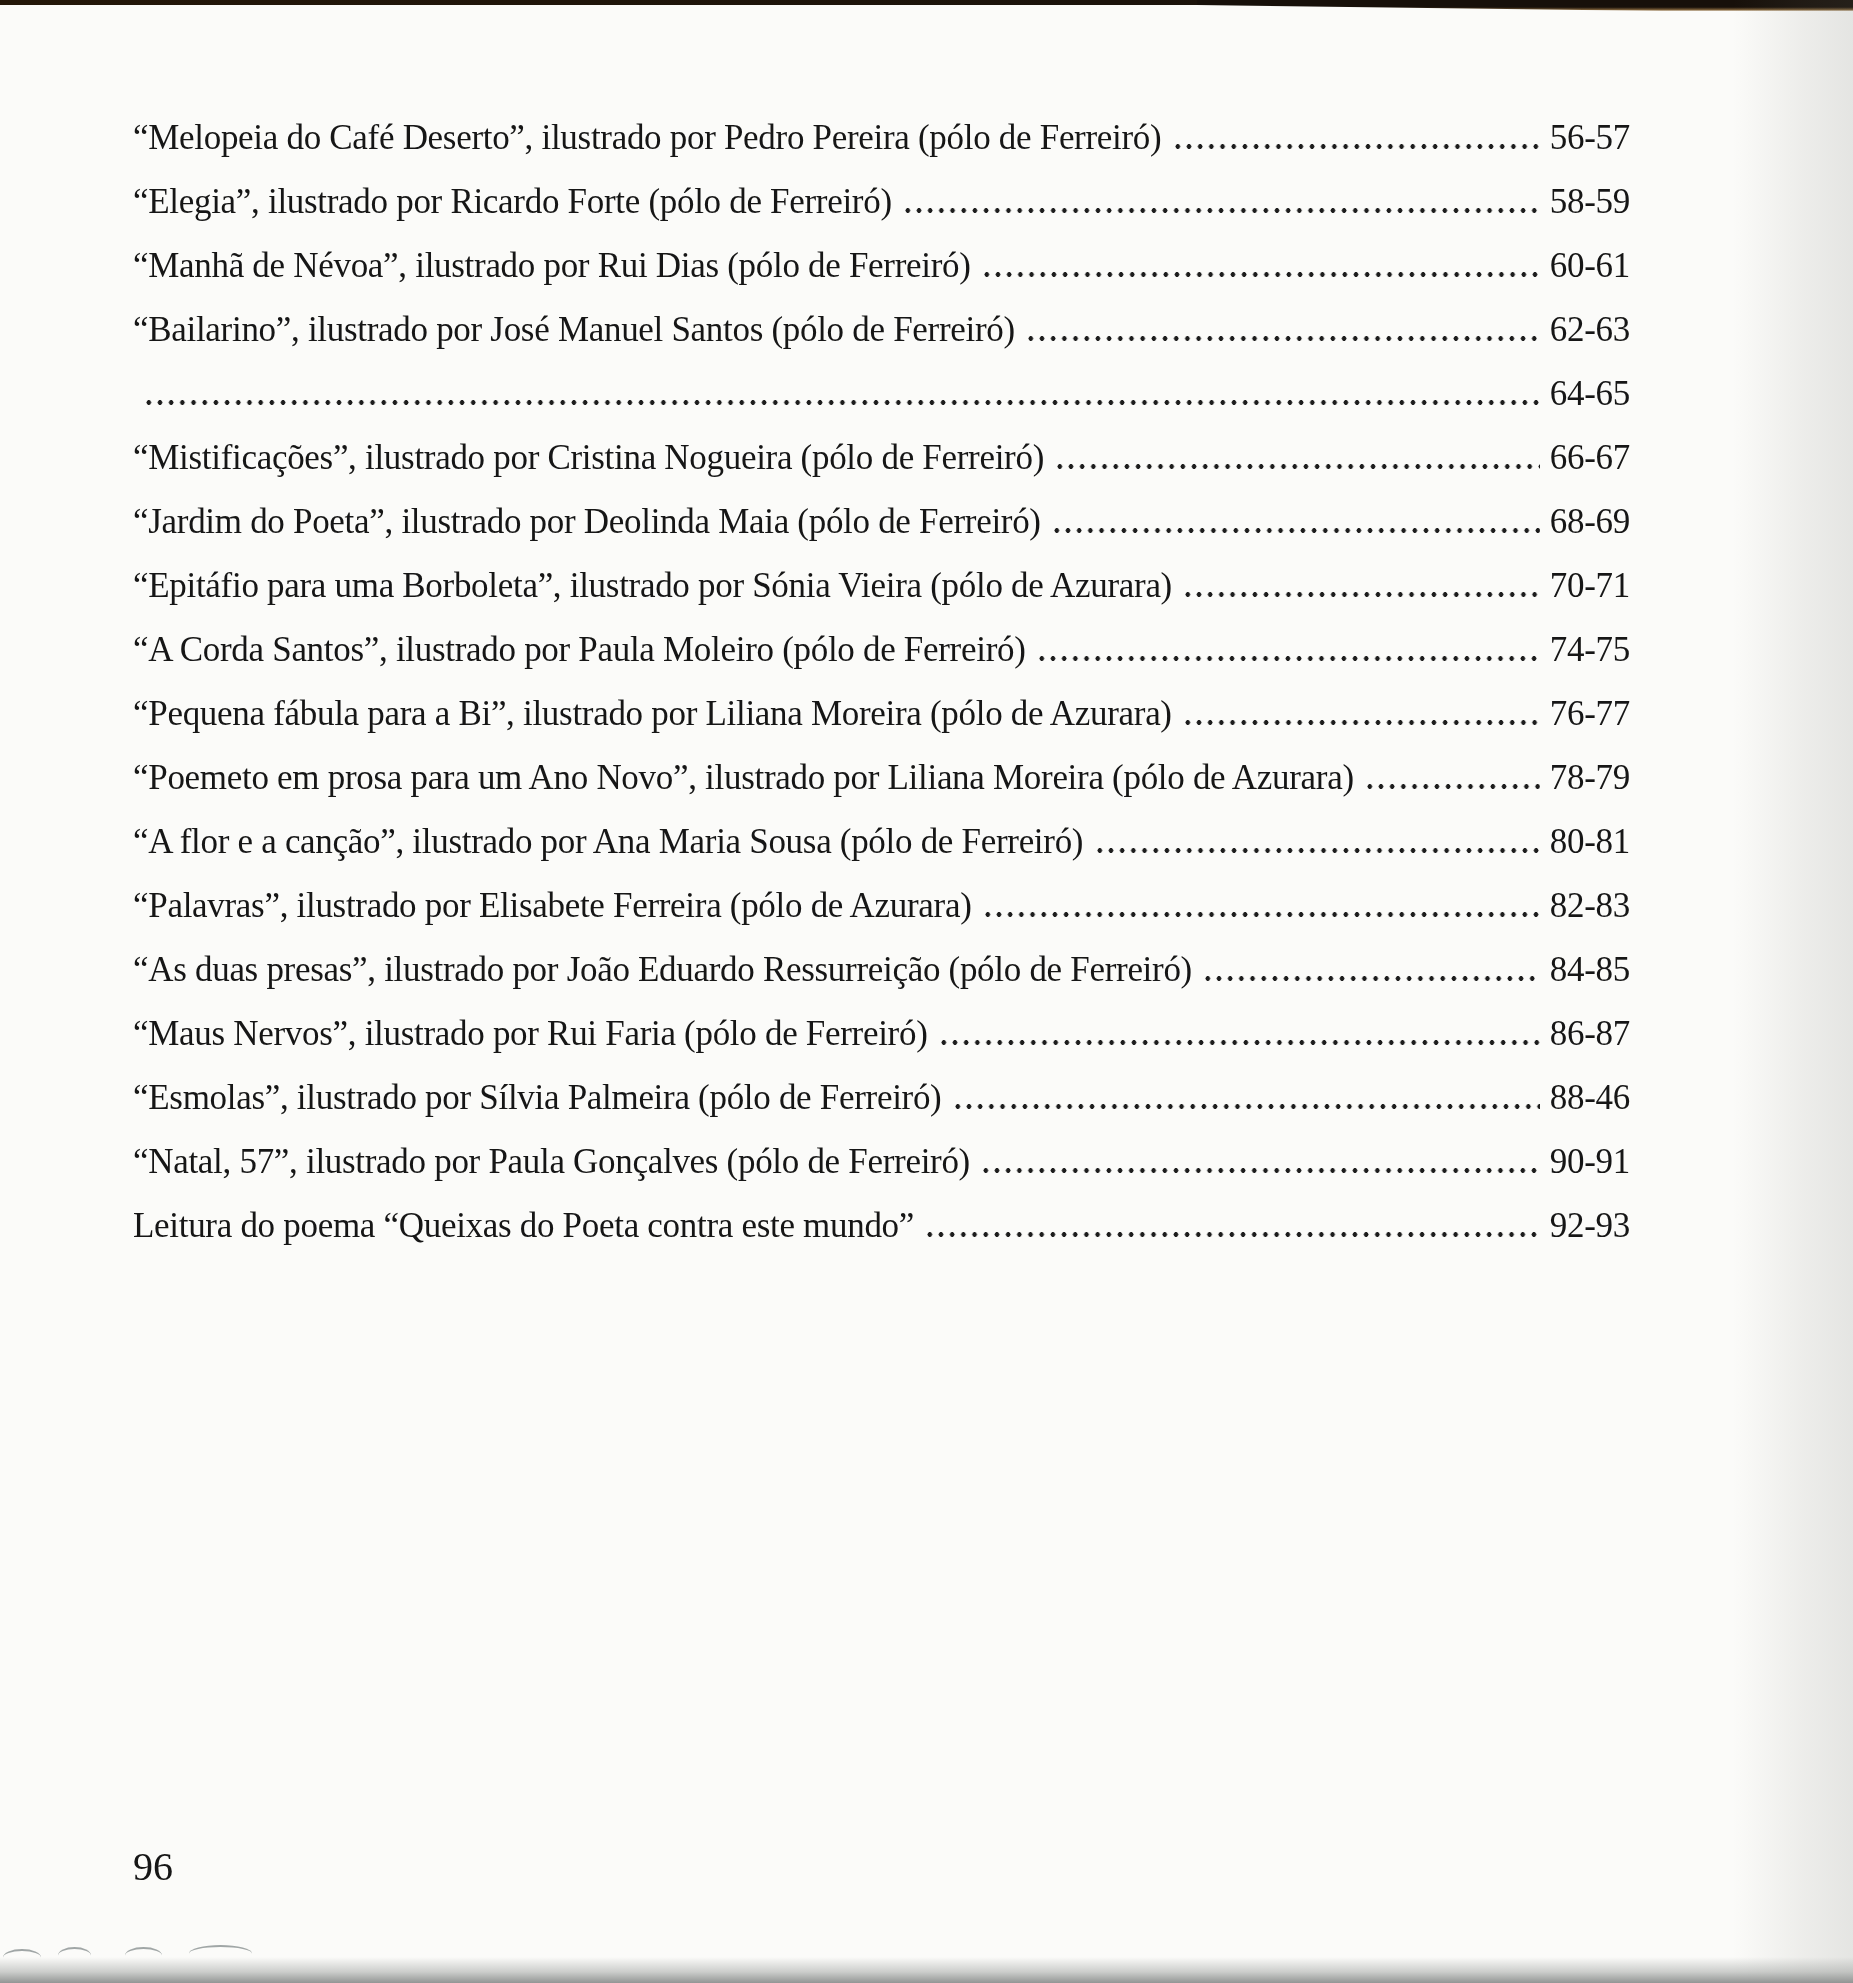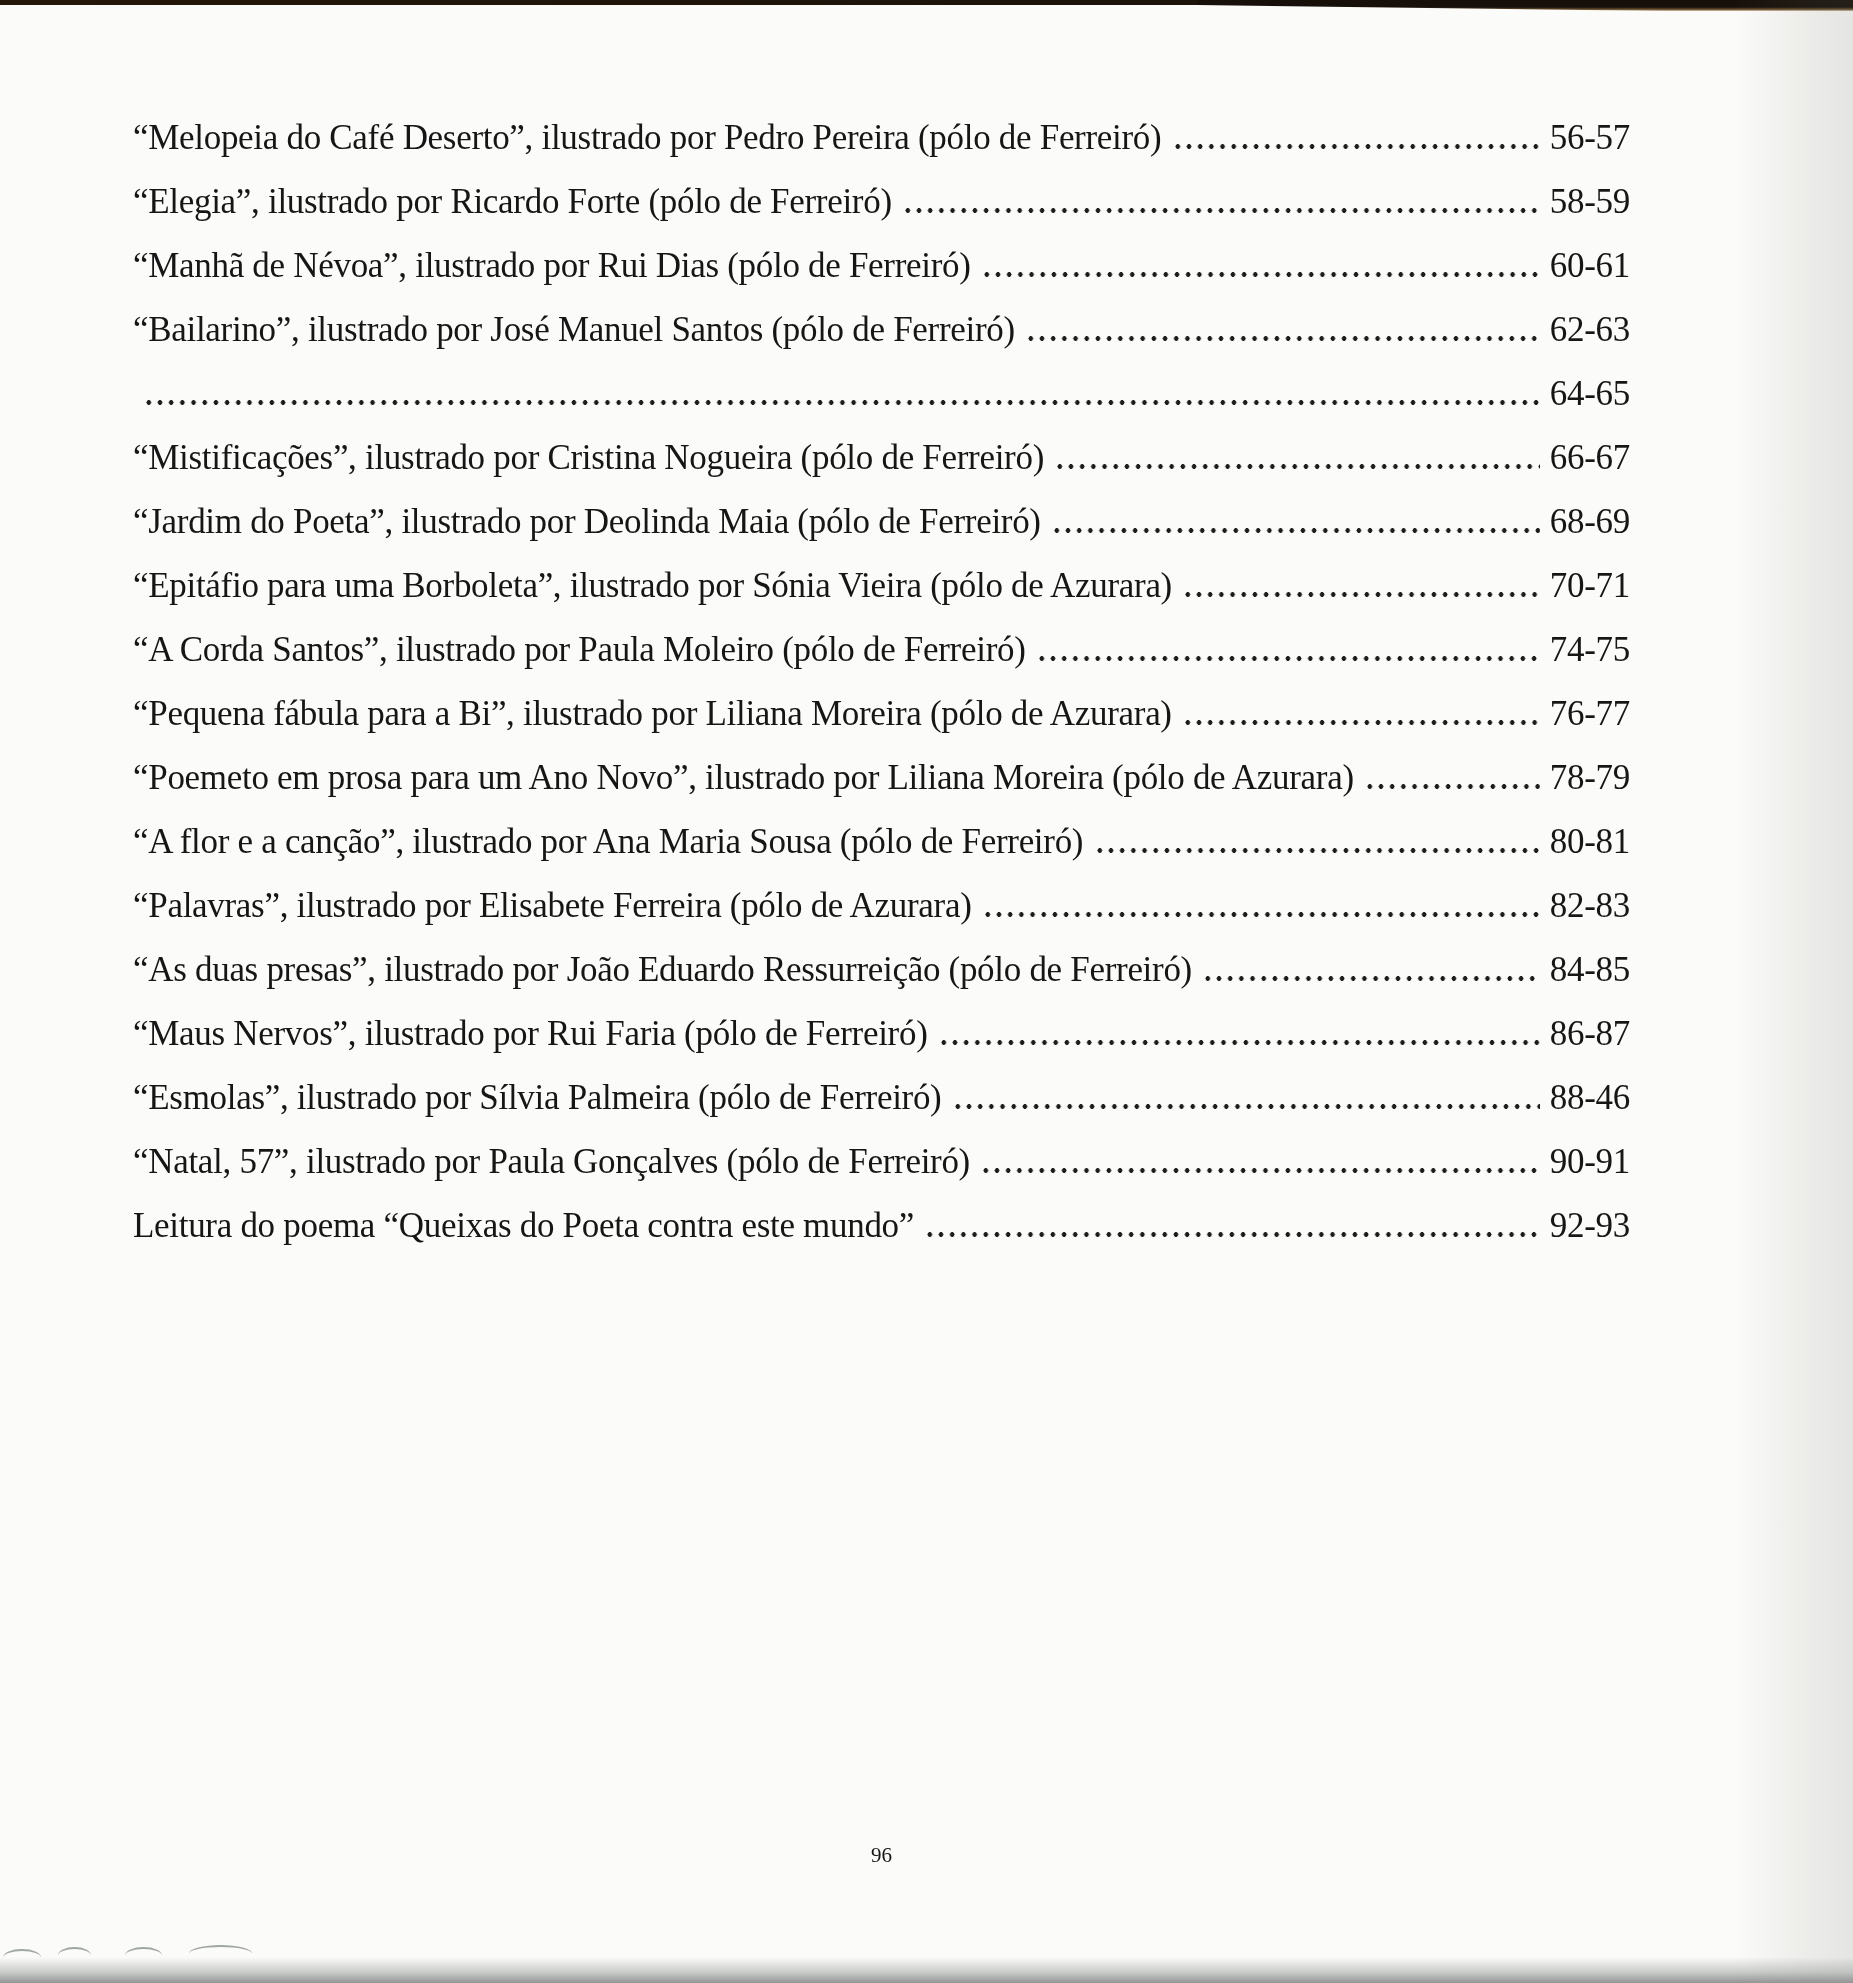--- a/index.html
+++ b/index.html
@@ -59,22 +59,21 @@
     background-size:11.2px 5px;
     background-repeat:repeat-x;
     background-position:left center;
   }
   .toc-pages{flex:0 0 auto;}
 
   .footer{
     position:absolute;
     left:133px;right:223px;
     top:1843px;
-    text-align:center;
-    font-size:21px;
+    font-size:40px;
   }
 </style>
 </head>
 <body>
 
 <div class="scan-top-line"></div>
 <div class="scan-top-wedge"></div>
 <div class="scan-right-shade"></div>
 
 <div class="toc" id="toc-root">

